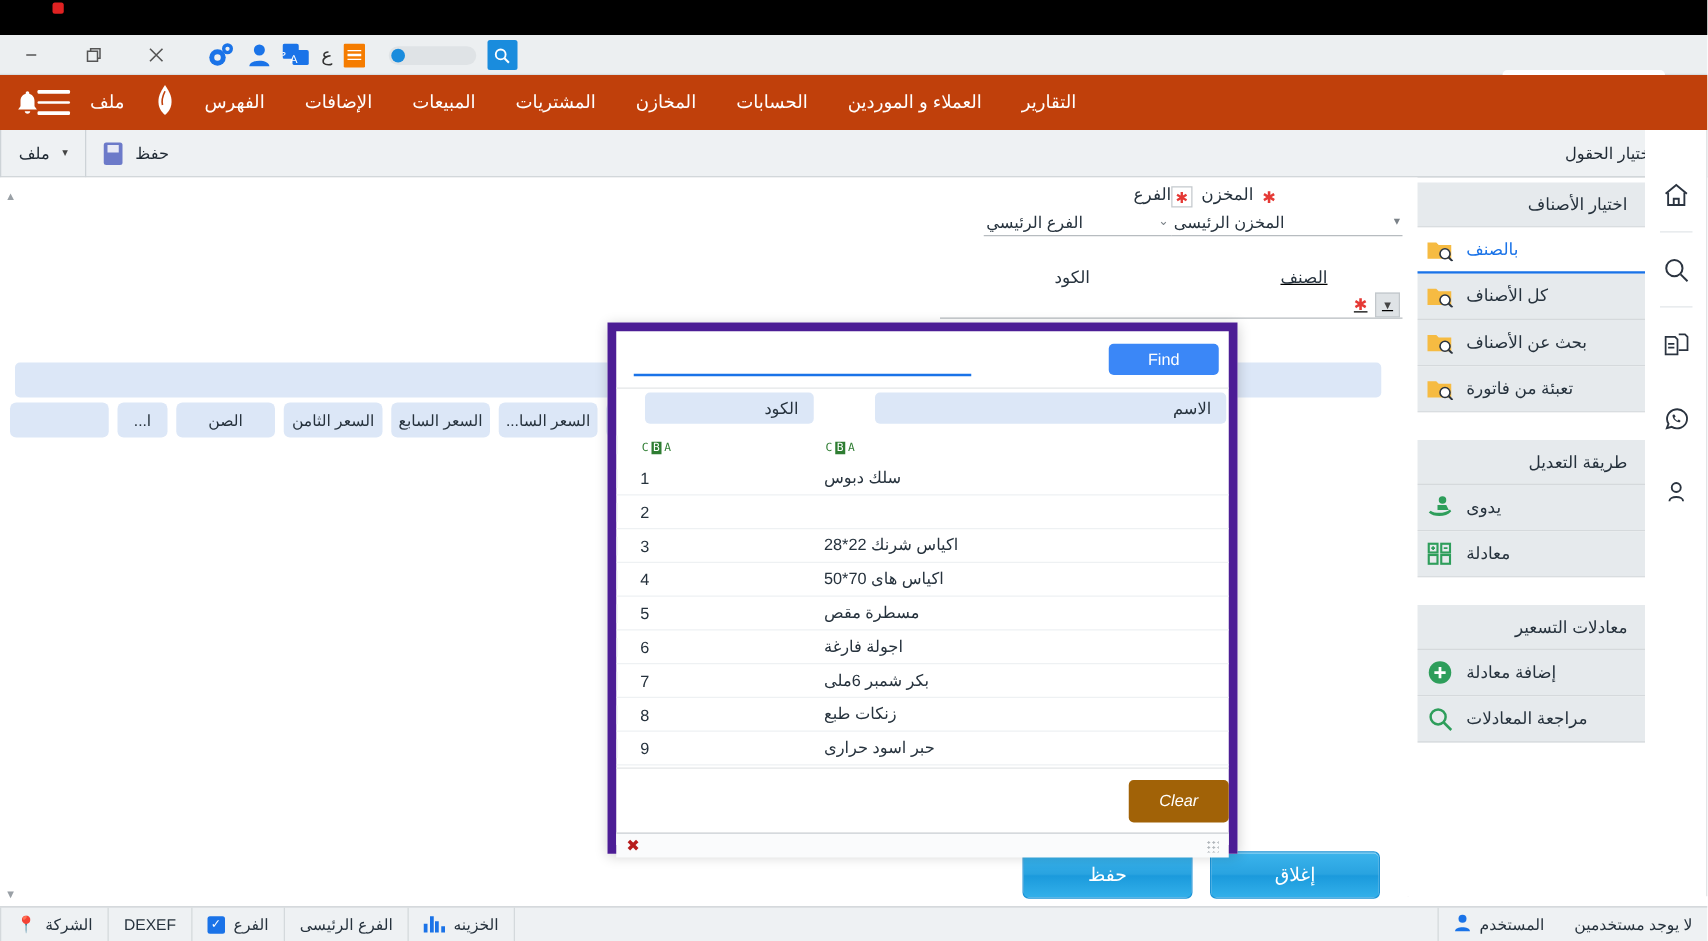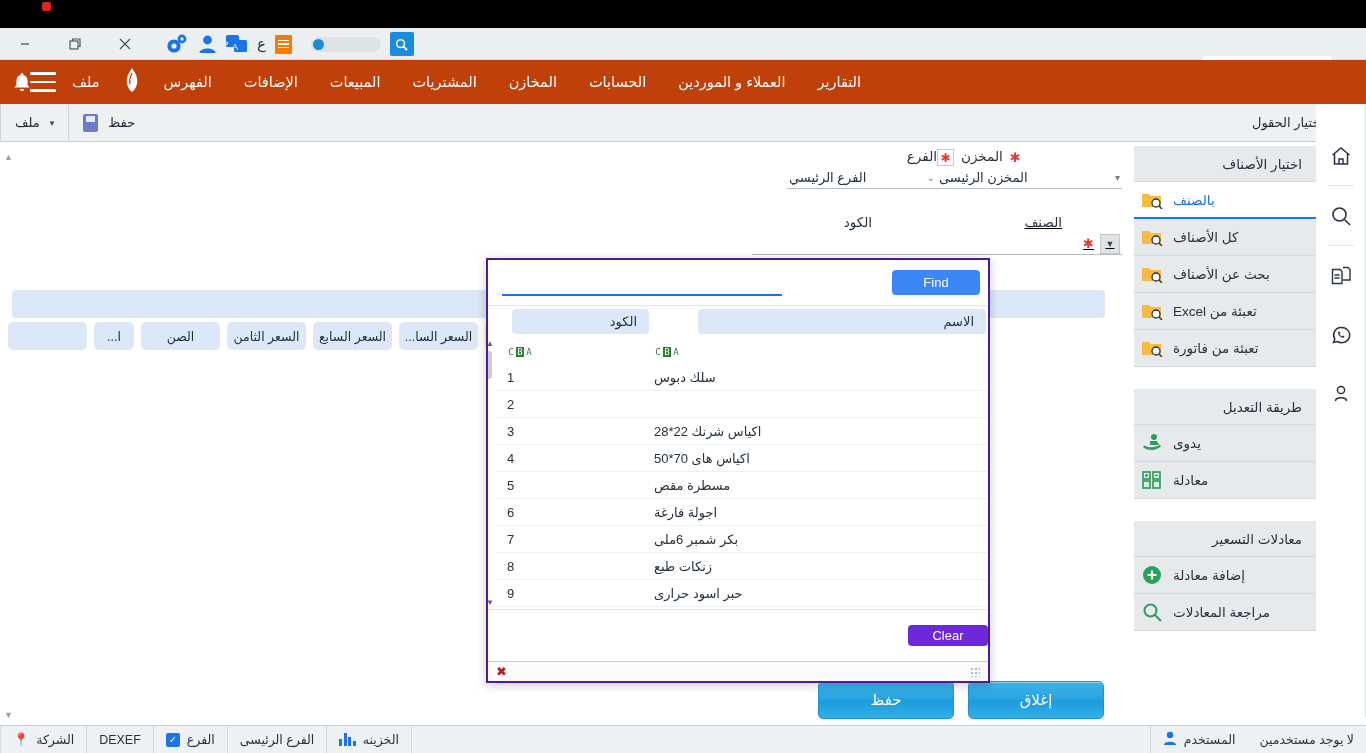--- a/index.html
+++ b/index.html
@@ -219,40 +219,40 @@
     width: 136px; height: 38px; border-radius: 5px; border: 1px solid #1c93d6;
     background: linear-gradient(to bottom, #3bb4ec 0%, #29a3e0 48%, #1b9adc 52%, #33b0ea 100%);
     color: #ffffff; font-size: 15px; display: flex; align-items: center;
     justify-content: center; cursor: pointer;
     box-shadow: inset 0 1px 0 rgba(255,255,255,.4);
   }
 
   
   .modal {
     position: absolute; left: 486px; top: 258px; width: 504px; height: 425px;
-    background: #ffffff; border: 2px solid #4c1d95;
+    background: #ffffff; border: 7px solid #4c1d95;
     box-shadow: 0 2px 10px rgba(0,0,0,.20); z-index: 40;
   }
   .modal-search {
     height: 46px; display: flex; flex-direction: row-reverse;
     align-items: center; padding: 0 8px; gap: 10px;
     border-bottom: 1px solid #e3e6e8;
   }
   .m-input {
     flex: 1; height: 26px; border: none; border-bottom: 2px solid #1a73e8;
     outline: none; font-size: 13px; background: transparent;
     margin-left: 6px; margin-right: 100px;
   }
   .btn-find {
     width: 88px; height: 25px; background: #3b87f7; border: none;
     border-radius: 4px; color: #fff; font-size: 13px; cursor: pointer;
   }
   .btn-clear {
-    width: 80px; height: 21px; background: #6d28d9; border: none;
-    border-radius: 4px; color: #fff; font-size: 13px; cursor: pointer;
+    width: 80px; height: 34px; background: #a16207; border: none;
+    border-radius: 4px; color: #fff; font-size: 13px; cursor: pointer; font-style: italic;
   }
   .m-table { width: 100%; }
   .m-thead {
     display: flex; flex-direction: row-reverse; height: 31px; padding: 3px 2px;
     gap: 4px;
   }
   .m-th {
     background: #dce7f7; border-radius: 4px; height: 25px; display: flex;
     align-items: center; justify-content: flex-start; padding: 0 12px;
     font-size: 13px; color: #26323d;
@@ -526,30 +526,20 @@
     <span class="ico-folder">
       <svg width="22" height="18" viewBox="0 0 22 18">
         <path d="M1 3 H8 L10 5 H20 V16 H1 Z" fill="#f6bb42"></path>
         <circle cx="15" cy="12" r="4" fill="#fff" stroke="#2b3440" stroke-width="1.3"></circle>
         <path d="M18 15 L21 18" stroke="#2b3440" stroke-width="1.5"></path>
       </svg>
     </span>
     <span>بحث عن الأصناف</span>
   </div>
 
-  <div class="sb-item">
-    <span class="ico-folder">
-      <svg width="22" height="18" viewBox="0 0 22 18">
-        <path d="M1 3 H8 L10 5 H20 V16 H1 Z" fill="#f6bb42"></path>
-        <circle cx="15" cy="12" r="4" fill="#fff" stroke="#2b3440" stroke-width="1.3"></circle>
-        <path d="M18 15 L21 18" stroke="#2b3440" stroke-width="1.5"></path>
-      </svg>
-    </span>
-    <span>تعبئة من Excel</span>
-  </div>
 
   <div class="sb-item">
     <span class="ico-folder">
       <svg width="22" height="18" viewBox="0 0 22 18">
         <path d="M1 3 H8 L10 5 H20 V16 H1 Z" fill="#f6bb42"></path>
         <circle cx="15" cy="12" r="4" fill="#fff" stroke="#2b3440" stroke-width="1.3"></circle>
         <path d="M18 15 L21 18" stroke="#2b3440" stroke-width="1.5"></path>
       </svg>
     </span>
     <span>تعبئة من فاتورة</span>

